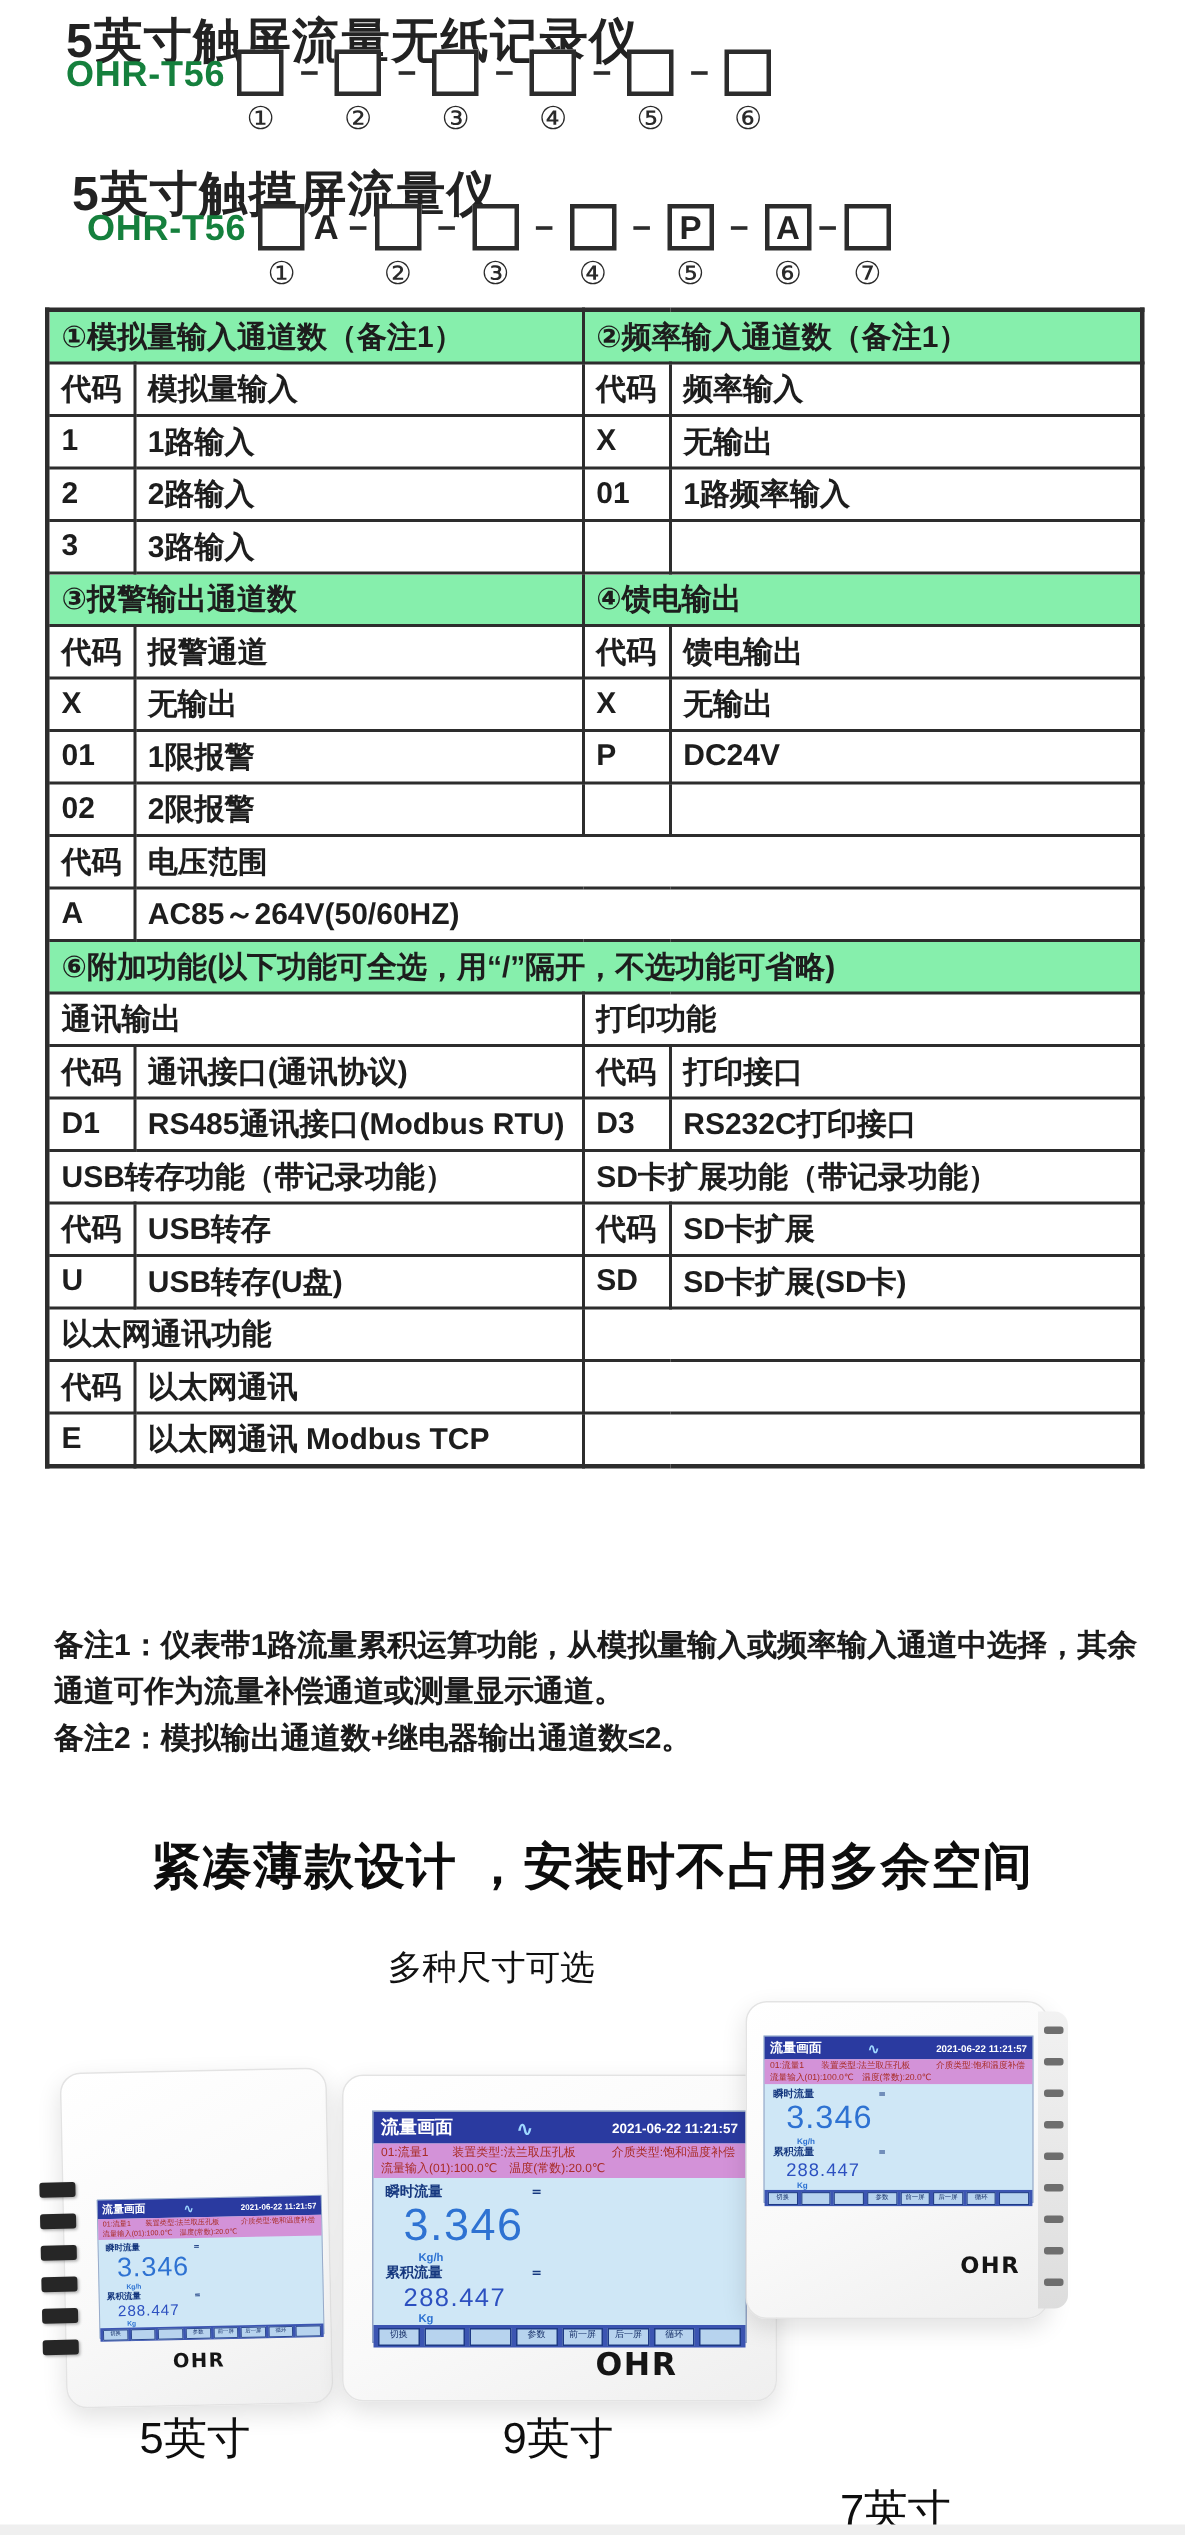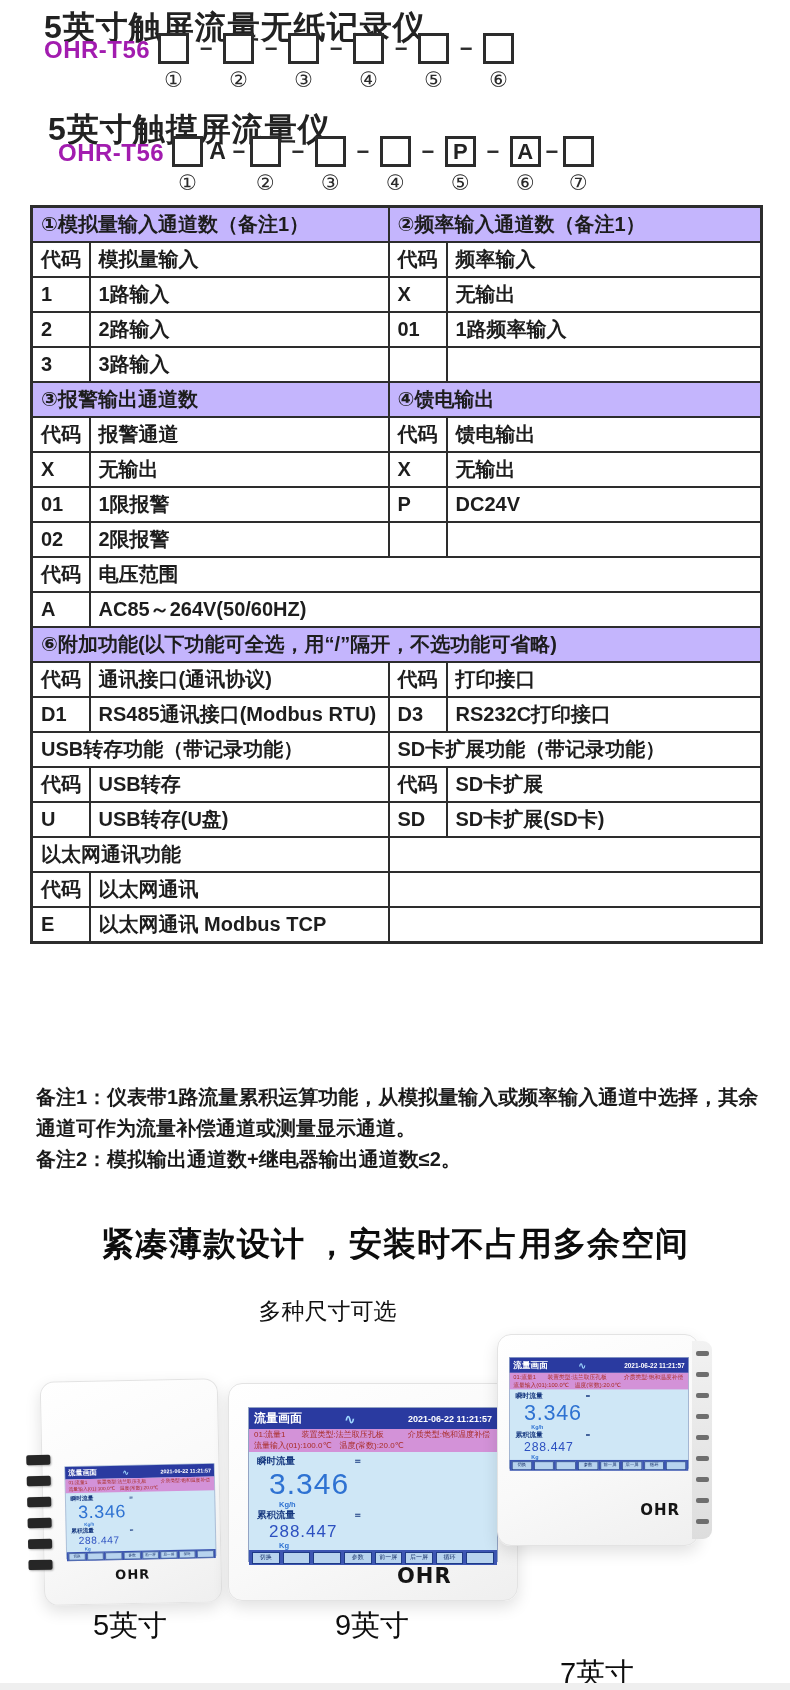--- a/index.html
+++ b/index.html
@@ -5,33 +5,33 @@
   html,body{margin:0;padding:0;background:#fff;}
   #page{position:relative;width:790px;height:1690px;margin:0 auto;background:#ffffff;overflow:hidden;
         font-family:"Liberation Sans","DejaVu Sans",sans-serif;color:#1c1c1c;}
   .abs{position:absolute;}
 
   
   .prod-title{font-size:32px;font-weight:600;color:#222;letter-spacing:1px;}
 
   
   .code-row{display:flex;align-items:flex-start;}
-  .code-prefix{font-size:24px;font-weight:700;line-height:34px;margin-right:8px;letter-spacing:0.5px;color:#a21caf;}
+  .code-prefix{font-size:24px;font-weight:700;line-height:34px;margin-right:8px;letter-spacing:0.5px;color:#15803d;}
   .code-slot{display:flex;flex-direction:column;align-items:center;}
   .code-box{width:31px;height:31px;border:3px solid #2c2c2c;background:#fff;box-sizing:border-box;
             font-size:22px;font-weight:700;text-align:center;line-height:26px;color:#232323;}
   .code-num{margin-top:5px;font-size:21px;color:#2a2a2a;line-height:22px;}
   .code-dash{width:34px;text-align:center;font-size:22px;font-weight:700;line-height:31px;color:#2c2c2c;}
   .code-fix{font-size:23px;font-weight:700;line-height:31px;margin:0 2px 0 6px;color:#232323;}
 
   
   table.spec{border-collapse:collapse;width:730px;border:3px solid #2d2d2d;table-layout:fixed;}
   table.spec td{border:2px solid #2d2d2d;font-size:20px;font-weight:600;color:#1d1d1d;
                 padding:2px 8px;height:29px;overflow:hidden;white-space:nowrap;}
-  td.k-sec{background:#c4b5fd;font-size:21px;font-weight:700;height:34px;}
+  td.k-sec{background:#86efac;font-size:21px;font-weight:700;height:34px;}
   td.k-sub{font-weight:700;font-size:21px;height:31px;}
   td.k-code{padding:2px 5px;}
 
   
   .note{width:726px;font-size:20px;font-weight:700;line-height:31px;color:#1b1b1b;}
 
   
   .headline{width:790px;text-align:center;font-size:33px;font-weight:700;color:#0d0d0d;letter-spacing:1px;}
   .subline{width:655px;text-align:center;font-size:23px;font-weight:500;color:#111;}
 
@@ -218,20 +218,24 @@
           <td colspan="3" class="k-txt">电压范围</td>
         </tr>
         <tr>
           <td class="k-code">A</td>
           <td colspan="3" class="k-txt">AC85～264V(50/60HZ)</td>
         </tr>
         <tr>
           <td colspan="4" class="k-sec">⑥附加功能(以下功能可全选，用“/”隔开，不选功能可省略)</td>
         </tr>
         <tr>
+          <td colspan="2" class="k-sub">通讯输出</td>
+          <td colspan="2" class="k-sub">打印功能</td>
+        </tr>
+        <tr>
           <td class="k-code">代码</td>
           <td class="k-txt">通讯接口(通讯协议)</td>
           <td class="k-code">代码</td>
           <td class="k-txt">打印接口</td>
         </tr>
         <tr>
           <td class="k-code">D1</td>
           <td class="k-txt">RS485通讯接口(Modbus RTU)</td>
           <td class="k-code">D3</td>
           <td class="k-txt">RS232C打印接口</td>

